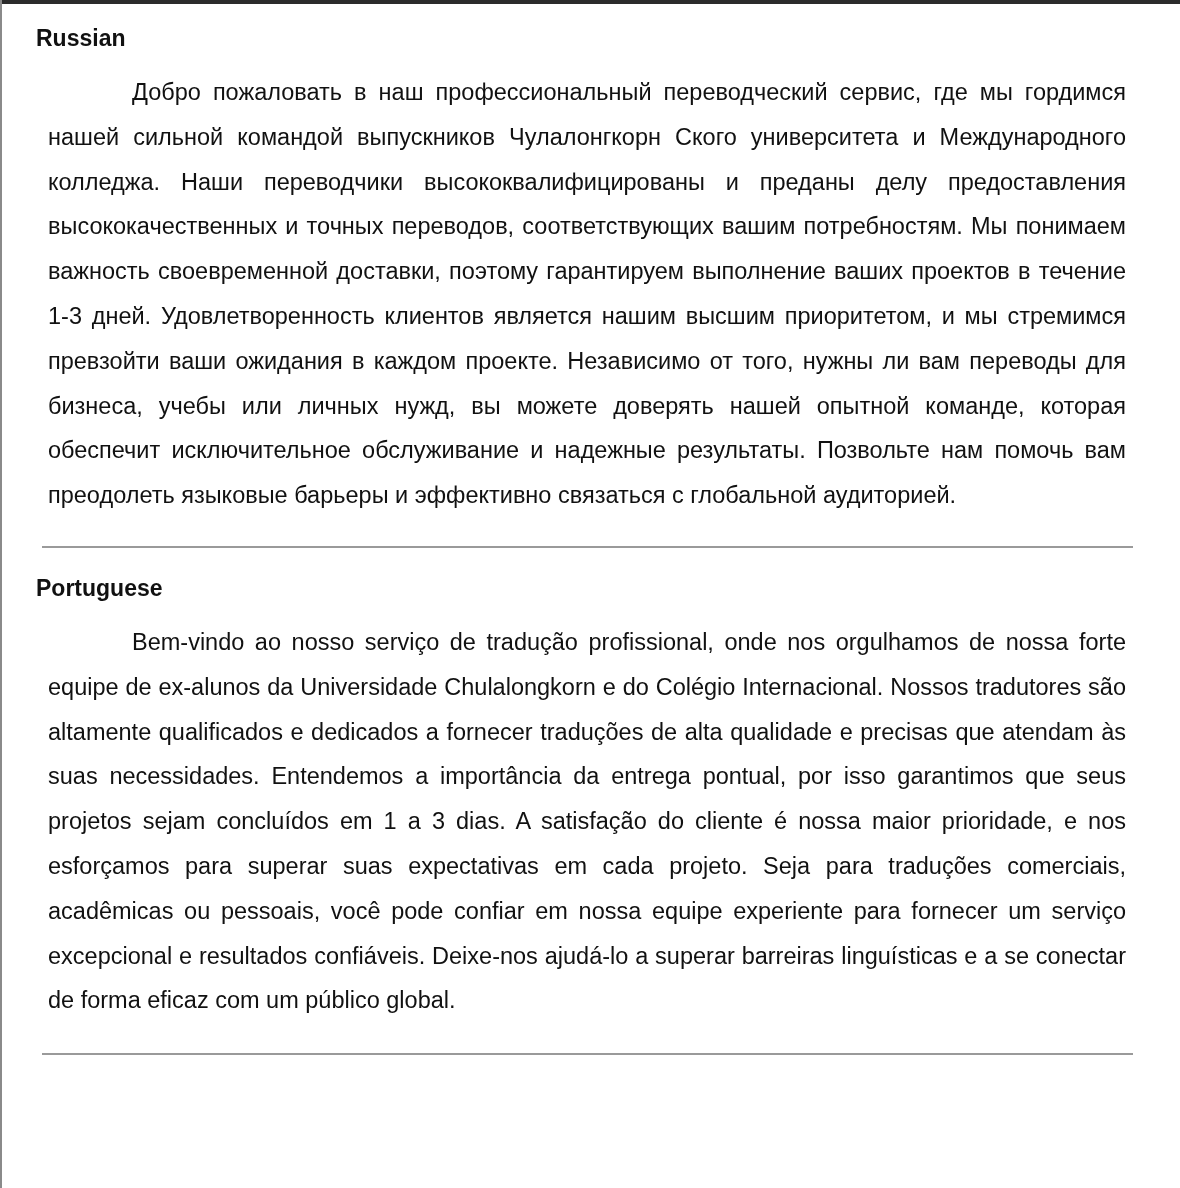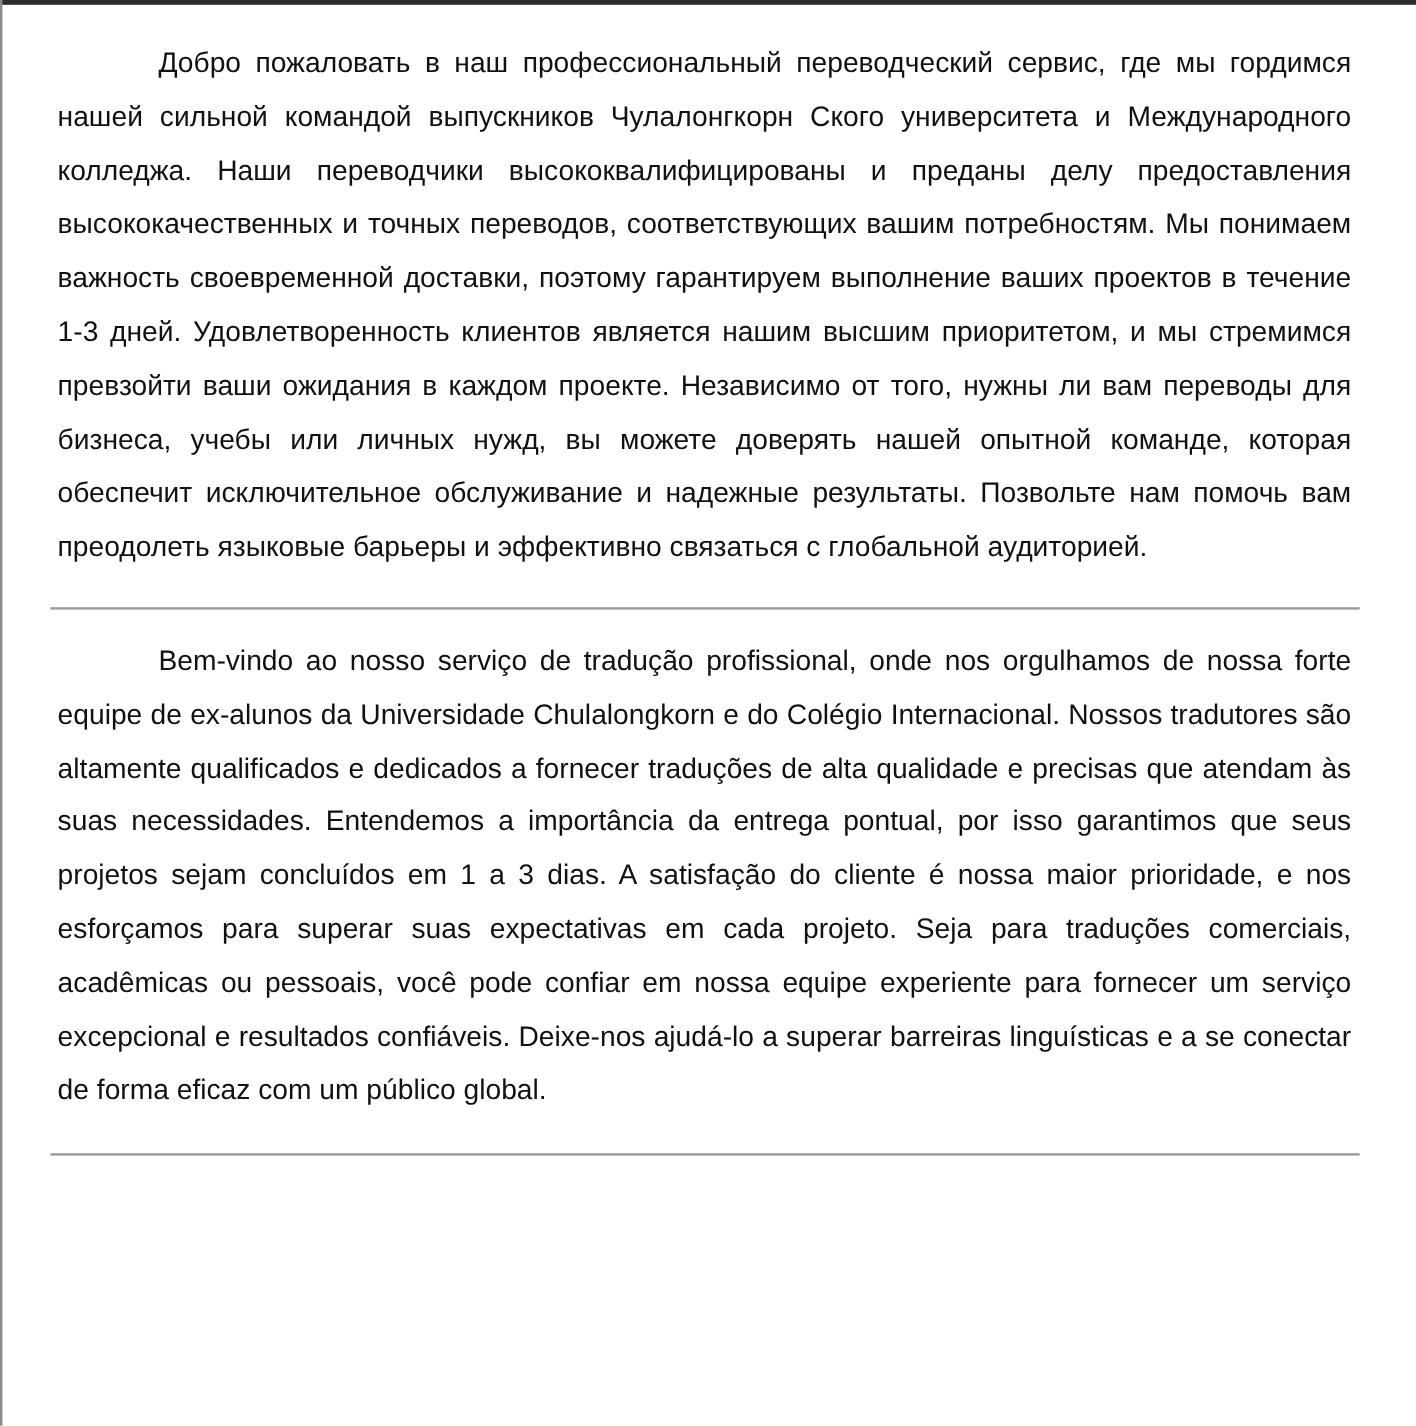--- a/index.html
+++ b/index.html
@@ -62,23 +62,25 @@
     .divider-2 { margin-top: 30px; margin-bottom: 0; }
   </style>
 </head>
 <body>
 
 <div class="top-bar"></div>
 <div class="left-border"></div>
 
 <div class="page">
   <section class="section">
+    <h2 class="lang-heading">Russian</h2>
     <p class="para">Добро пожаловать в наш профессиональный переводческий сервис, где мы гордимся нашей сильной командой выпускников Чулалонгкорн Ского университета и Международного колледжа. Наши переводчики высококвалифицированы и преданы делу предоставления высококачественных и точных переводов, соответствующих вашим потребностям. Мы понимаем важность своевременной доставки, поэтому гарантируем выполнение ваших проектов в течение 1-3 дней. Удовлетворенность клиентов является нашим высшим приоритетом, и мы стремимся превзойти ваши ожидания в каждом проекте. Независимо от того, нужны ли вам переводы для бизнеса, учебы или личных нужд, вы можете доверять нашей опытной команде, которая обеспечит исключительное обслуживание и надежные результаты. Позвольте нам помочь вам преодолеть языковые барьеры и эффективно связаться с глобальной аудиторией.</p>
   </section>
 
   <hr class="divider divider-1">
 
   <section class="section">
+    <h2 class="lang-heading">Portuguese</h2>
     <p class="para">Bem-vindo ao nosso serviço de tradução profissional, onde nos orgulhamos de nossa forte equipe de ex-alunos da Universidade Chulalongkorn e do Colégio Internacional. Nossos tradutores são altamente qualificados e dedicados a fornecer traduções de alta qualidade e precisas que atendam às suas necessidades. Entendemos a importância da entrega pontual, por isso garantimos que seus projetos sejam concluídos em 1 a 3 dias. A satisfação do cliente é nossa maior prioridade, e nos esforçamos para superar suas expectativas em cada projeto. Seja para traduções comerciais, acadêmicas ou pessoais, você pode confiar em nossa equipe experiente para fornecer um serviço excepcional e resultados confiáveis. Deixe-nos ajudá-lo a superar barreiras linguísticas e a se conectar de forma eficaz com um público global.</p>
   </section>
 
   <hr class="divider divider-2">
 </div>
 
 </body></html>

